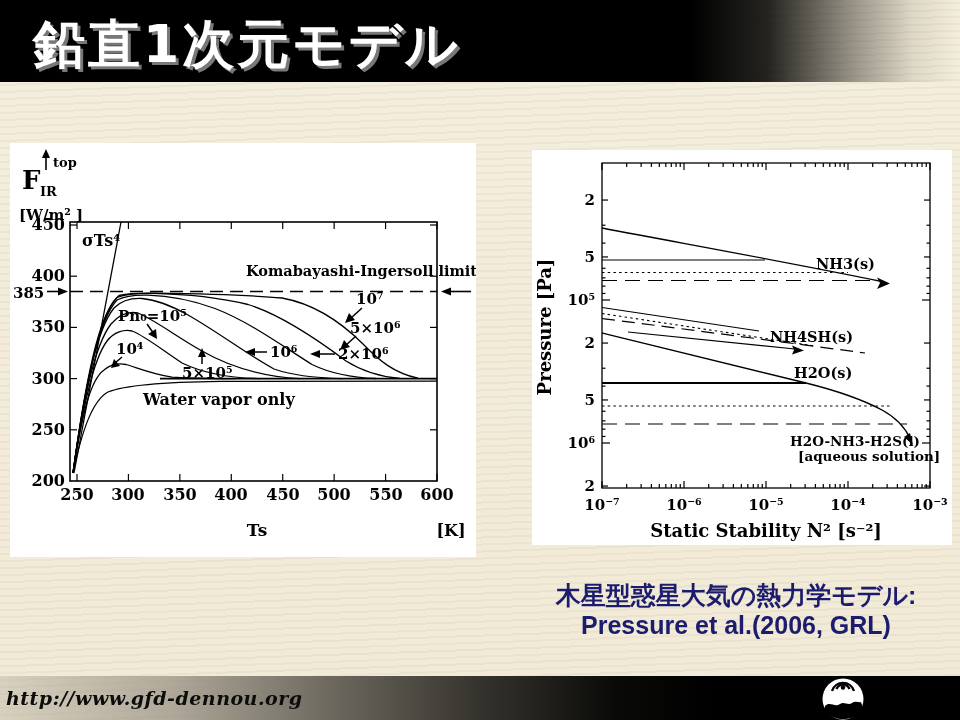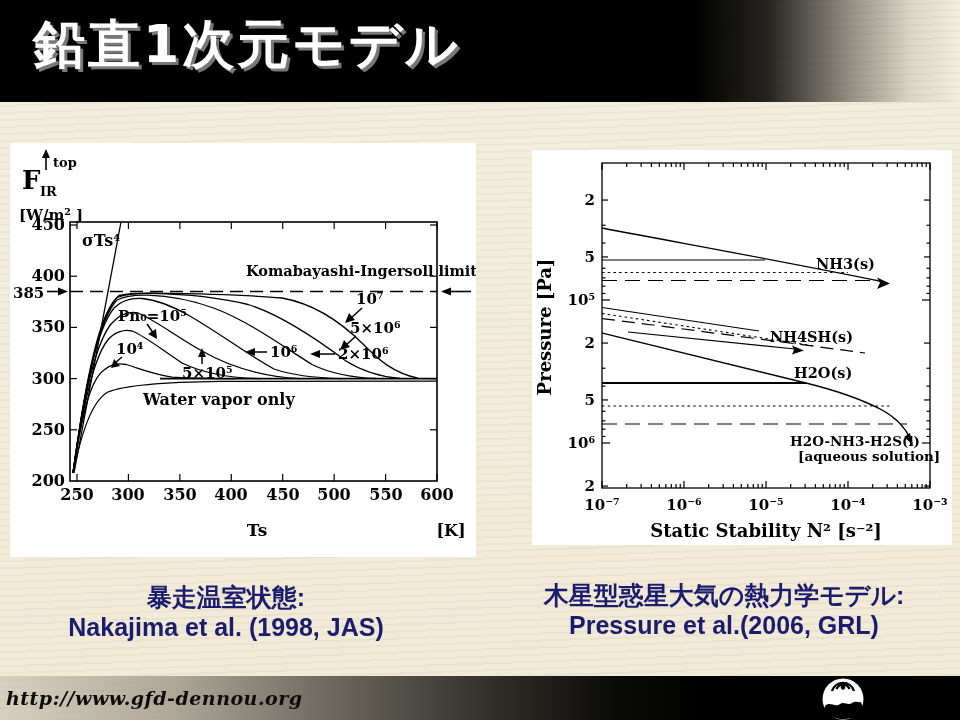--- a/index.html
+++ b/index.html
@@ -1,31 +1,31 @@
 <!DOCTYPE html>
 <html><head>
 <meta charset="utf-8">
 <style>
   html,body{margin:0;padding:0;}
   #slide{position:relative;width:960px;height:720px;overflow:hidden;
     font-family:"DejaVu Sans","Liberation Sans",sans-serif;
     background:
       repeating-linear-gradient(178deg, rgba(200,172,160,0.13) 0 2px, rgba(255,255,255,0) 2px 7px, rgba(176,152,144,0.10) 7px 9px, rgba(255,255,255,0) 9px 14px),
       linear-gradient(#f4eedd,#f0ead6);}
-  .banner{position:absolute;left:0;top:0;width:960px;height:102px;
+  .banner{position:absolute;left:0;top:0;width:960px;height:82px;
     background:linear-gradient(to right,#000 0%,#000 72%,rgba(8,8,6,0.88) 80%,rgba(40,38,32,0.5) 88%,rgba(90,84,70,0.15) 95%,rgba(0,0,0,0) 100%);}
   .title{position:absolute;left:33px;top:10px;font-size:52px;font-weight:bold;color:#ffffff;
     letter-spacing:3px;white-space:nowrap;text-shadow:3px 3px 0 #787878,1px 1px 0 #3a3a3a;}
   .figbox{position:absolute;background:#ffffff;}
   #leftfig{left:10px;top:143px;width:466px;height:414px;}
   #rightfig{left:532px;top:150px;width:420px;height:395px;}
   .caption{position:absolute;text-align:center;color:#1c1c6e;font-weight:bold;
     font-family:"Liberation Sans","DejaVu Sans",sans-serif;line-height:1.18;}
   #capL{left:8px;top:583px;width:436px;}
-  #capR{left:500px;top:581px;width:448px;}
+  #capR{left:512px;top:581px;width:448px;}
   .cap-jp{font-size:25px;}
   .cap-en{font-size:25px;}
   .footer{position:absolute;left:0;top:676px;width:960px;height:50px;
     background:linear-gradient(to right, rgba(186,178,162,0.45) 0%, rgba(150,143,130,0.72) 18%, #6e6a60 34%, #35332d 50%, #0a0a08 64%, #000 74%, #000 100%);}
   .url{position:absolute;left:6px;top:11px;font-family:"DejaVu Serif","Liberation Serif",serif;
     font-style:italic;font-weight:bold;font-size:19px;color:#0c0c0c;letter-spacing:0.5px;}
   svg text{font-family:"DejaVu Serif","Liberation Serif",serif;fill:#000;}
   .logo-svg{position:absolute;right:0;top:0;}
 </style>
 </head>
@@ -325,24 +325,20 @@
         <text x="70" y="360">10⁻⁷</text>
         <text x="152" y="360">10⁻⁶</text>
         <text x="234" y="360">10⁻⁵</text>
         <text x="316" y="360">10⁻⁴</text>
         <text x="398" y="360">10⁻³</text>
       </g>
       <text x="234" y="387" font-size="18" font-weight="bold" text-anchor="middle">Static Stability N² [s⁻²]</text>
     </svg>
   </div>
 
-  <div class="caption" id="capL">
-    <div class="cap-jp">暴走温室状態:</div>
-    <div class="cap-en">Nakajima et al. (1998, JAS)</div>
-  </div>
 
   <div class="caption" id="capR">
     <div class="cap-jp">木星型惑星大気の熱力学モデル:</div>
     <div class="cap-en">Pressure et al.(2006, GRL)</div>
   </div>
 
   <div class="footer">
     <span class="url">http://www.gfd-dennou.org</span>
     <svg class="logo-svg" width="172" height="44" viewBox="0 0 172 44">
       <rect x="0" y="0" width="172" height="44" fill="#000"></rect>

